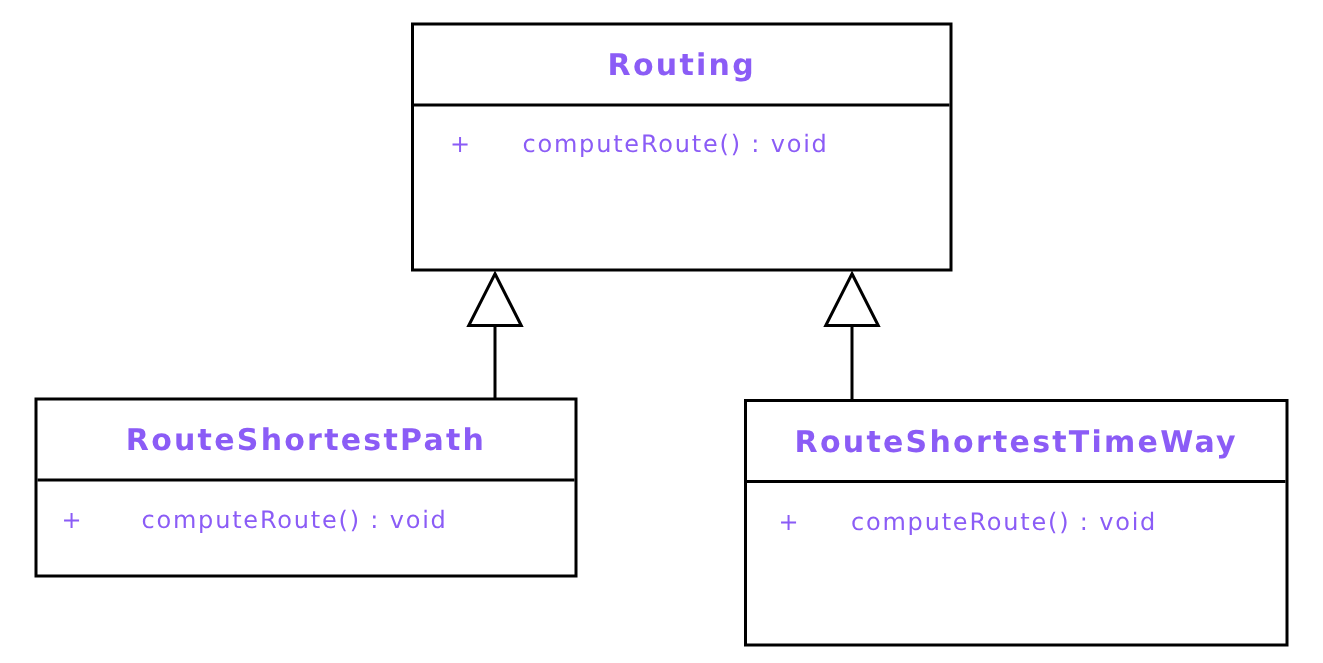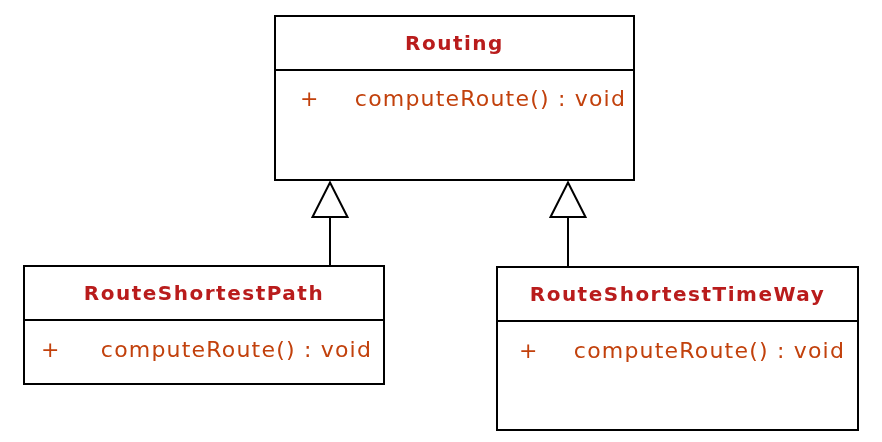--- a/index.html
+++ b/index.html
@@ -22,31 +22,31 @@
 
   .class-title {
     height: 54px;
     border-bottom: 2px solid #000000;
     display: flex;
     align-items: center;
     justify-content: center;
     font-weight: bold;
     font-size: 20px;
     letter-spacing: 1.5px;
-    color: #b91c1c;
+    color: #8b5cf6;
   }
 
   .class-members {
     padding: 15px 0 0 20px;
   }
 
   .method-row {
-    font-size: 22px;
+    font-size: 16px;
     letter-spacing: 1.2px;
-    color: #c2410c;
+    color: #8b5cf6;
     white-space: nowrap;
   }
 
   .method-row .vis {
     display: inline-block;
     min-width: 15px;
   }
 
   .method-row .sig {
     margin-left: 27px;

